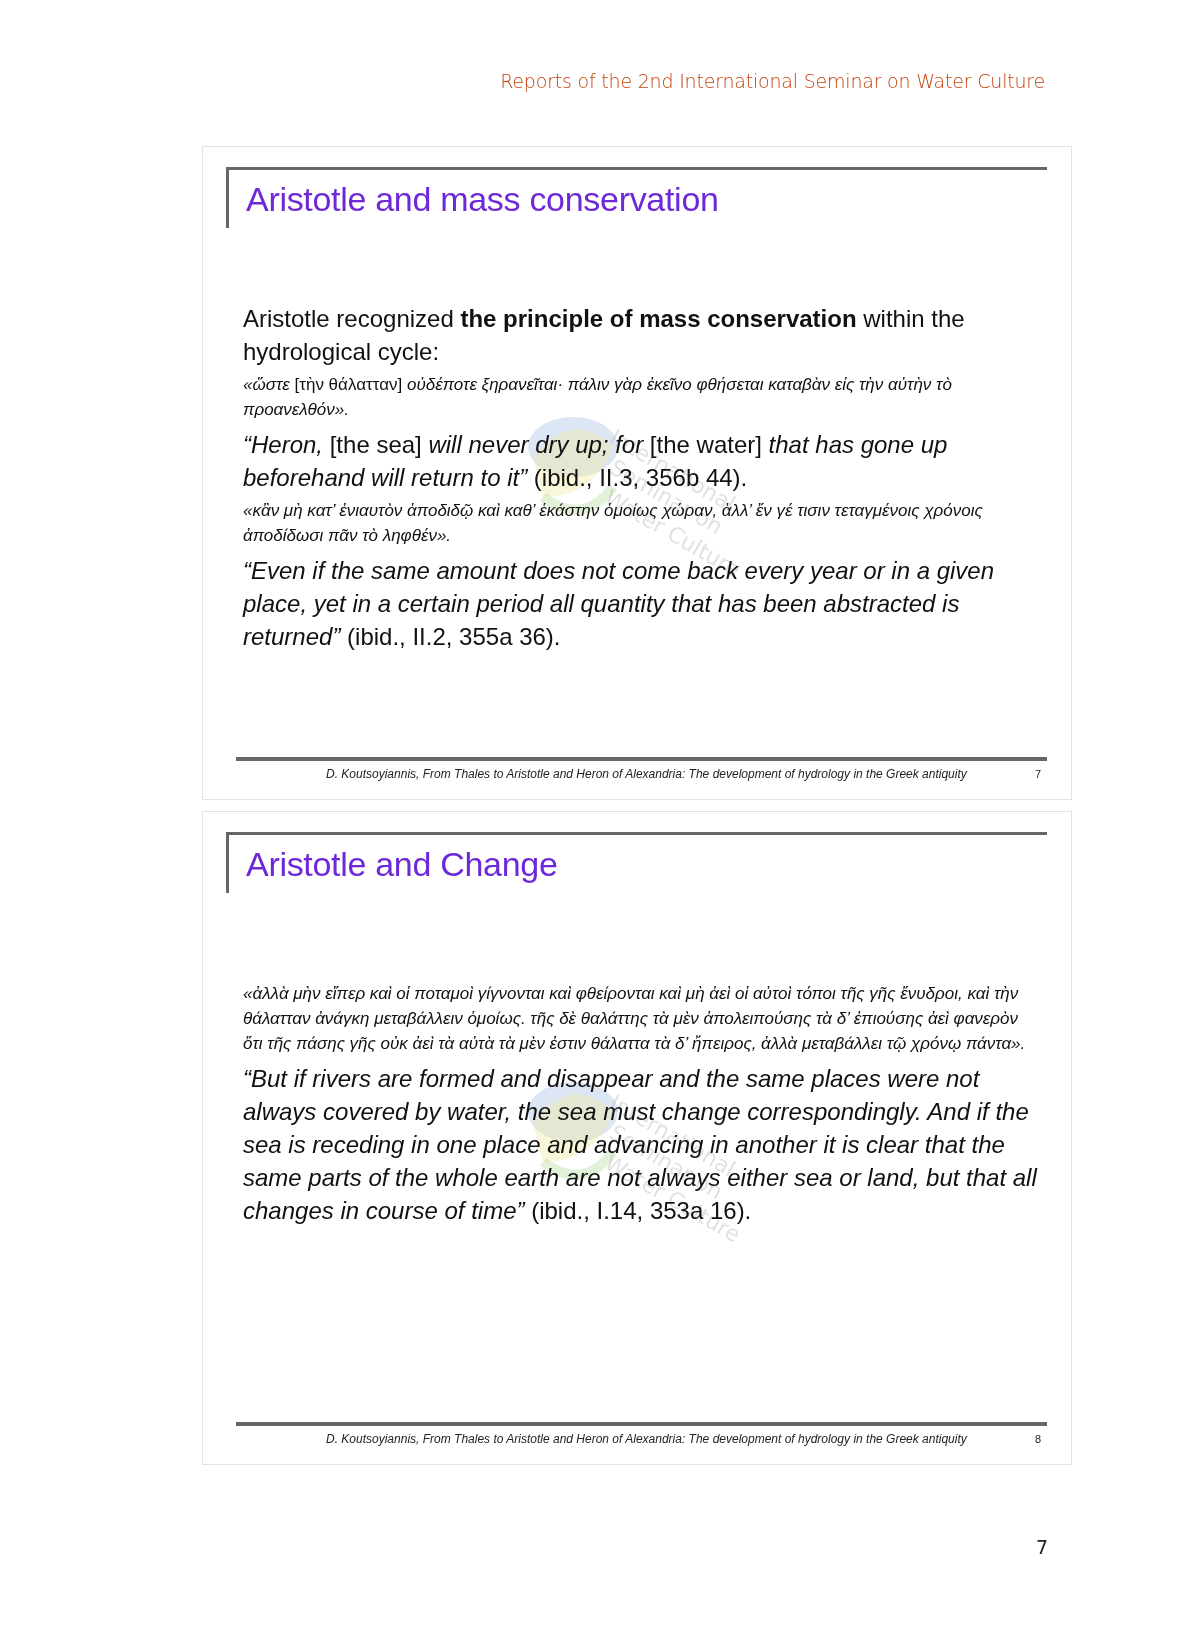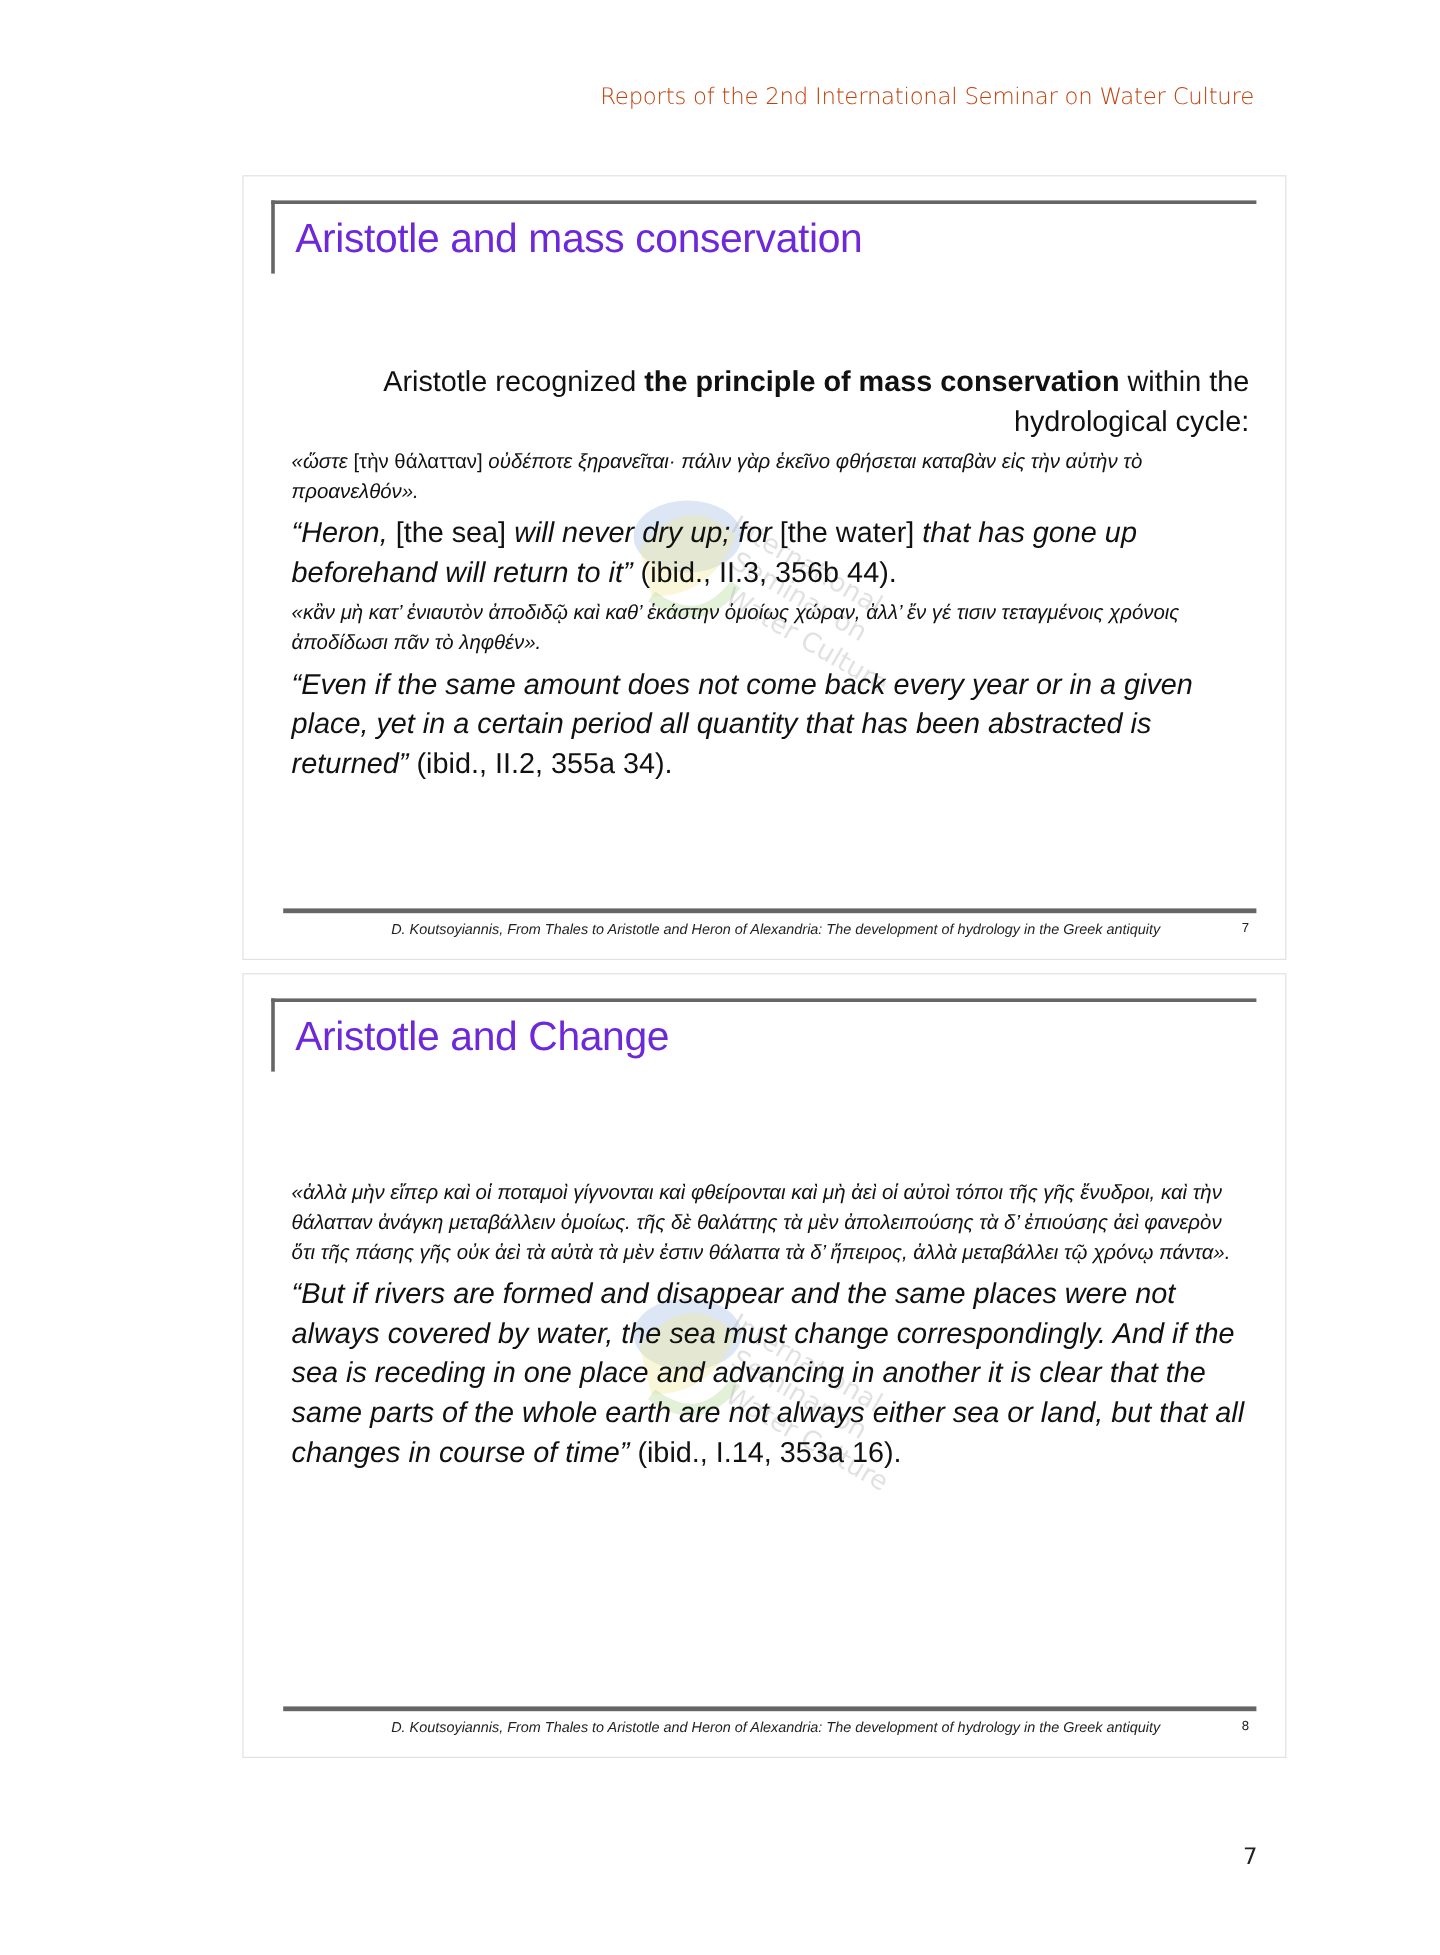--- a/index.html
+++ b/index.html
@@ -26,21 +26,21 @@
     position: absolute; left: 17px; top: 10px;
     font-family: "Liberation Sans", sans-serif; font-size: 34px; color: #6d28d9;
     white-space: nowrap; letter-spacing: -0.3px;
   }
   .slide-body {
     position: absolute; left: 40px; right: 30px;
     font-family: "Liberation Sans", sans-serif; color: #111;
   }
   .slide-1 .slide-body { top: 155px; }
   .slide-2 .slide-body { top: 165px; }
-  .para { font-size: 24px; line-height: 33px; margin: 0 0 4px 13px; text-align: right; }
+  .para { font-size: 24px; line-height: 33px; margin: 0 0 4px 0; }
   .greek { font-size: 17px; line-height: 25px; font-style: italic; margin: 4px 0 6px 0; }
   .greek .up { font-style: normal; }
   .quote { font-size: 24px; line-height: 33px; margin: 0; }
   .quote em { font-style: italic; }
   .quote .ref { font-style: normal; }
   b { font-weight: bold; }
   .footer-rule {
     position: absolute; left: 33px; right: 24px; height: 4px; background: #666;
   }
   .slide-1 .footer-rule { top: 610px; }
@@ -86,21 +86,21 @@
 
   <div class="slide-body">
     <p class="para"><span>Aristotle recognized </span><b>the principle of mass conservation</b><span> within the hydrological cycle:</span></p>
 
     <p class="greek"><span>«ὥστε </span><span class="up">[τὴν θάλατταν]</span><span> οὐδέποτε ξηρανεῖται· πάλιν γὰρ ἐκεῖνο φθήσεται καταβὰν εἰς τὴν αὐτὴν τὸ προανελθόν».</span></p>
 
     <p class="quote"><em>“Heron, </em><span>[the sea] </span><em>will never dry up; for </em><span>[the water] </span><em>that has gone up beforehand will return to it”</em><span class="ref"> (ibid., II.3, 356b 44).</span></p>
 
     <p class="greek">«κἂν μὴ κατ’ ἐνιαυτὸν ἀποδιδῷ καὶ καθ’ ἑκάστην ὁμοίως χώραν, ἀλλ’ ἔν γέ τισιν τεταγμένοις χρόνοις ἀποδίδωσι πᾶν τὸ ληφθέν».</p>
 
-    <p class="quote"><em>“Even if the same amount does not come back every year or in a given place, yet in a certain period all quantity that has been abstracted is returned”</em><span class="ref"> (ibid., II.2, 355a 34).</span></p>
+    <p class="quote"><em>“Even if the same amount does not come back every year or in a given place, yet in a certain period all quantity that has been abstracted is returned”</em><span class="ref"> (ibid., II.2, 355a 36).</span></p>
   </div>
 
   <div class="footer-rule"></div>
   <div class="footer-text">D. Koutsoyiannis, From Thales to Aristotle and Heron of Alexandria: The development of hydrology in the Greek antiquity</div>
   <div class="footer-num">7</div>
 </div>
 
 <div class="slide slide-2">
   <svg class="watermark" width="260" height="200" viewBox="0 0 260 200">
     <ellipse cx="60" cy="60" rx="45" ry="30" fill="#9fb8e0" opacity="0.35"></ellipse>

